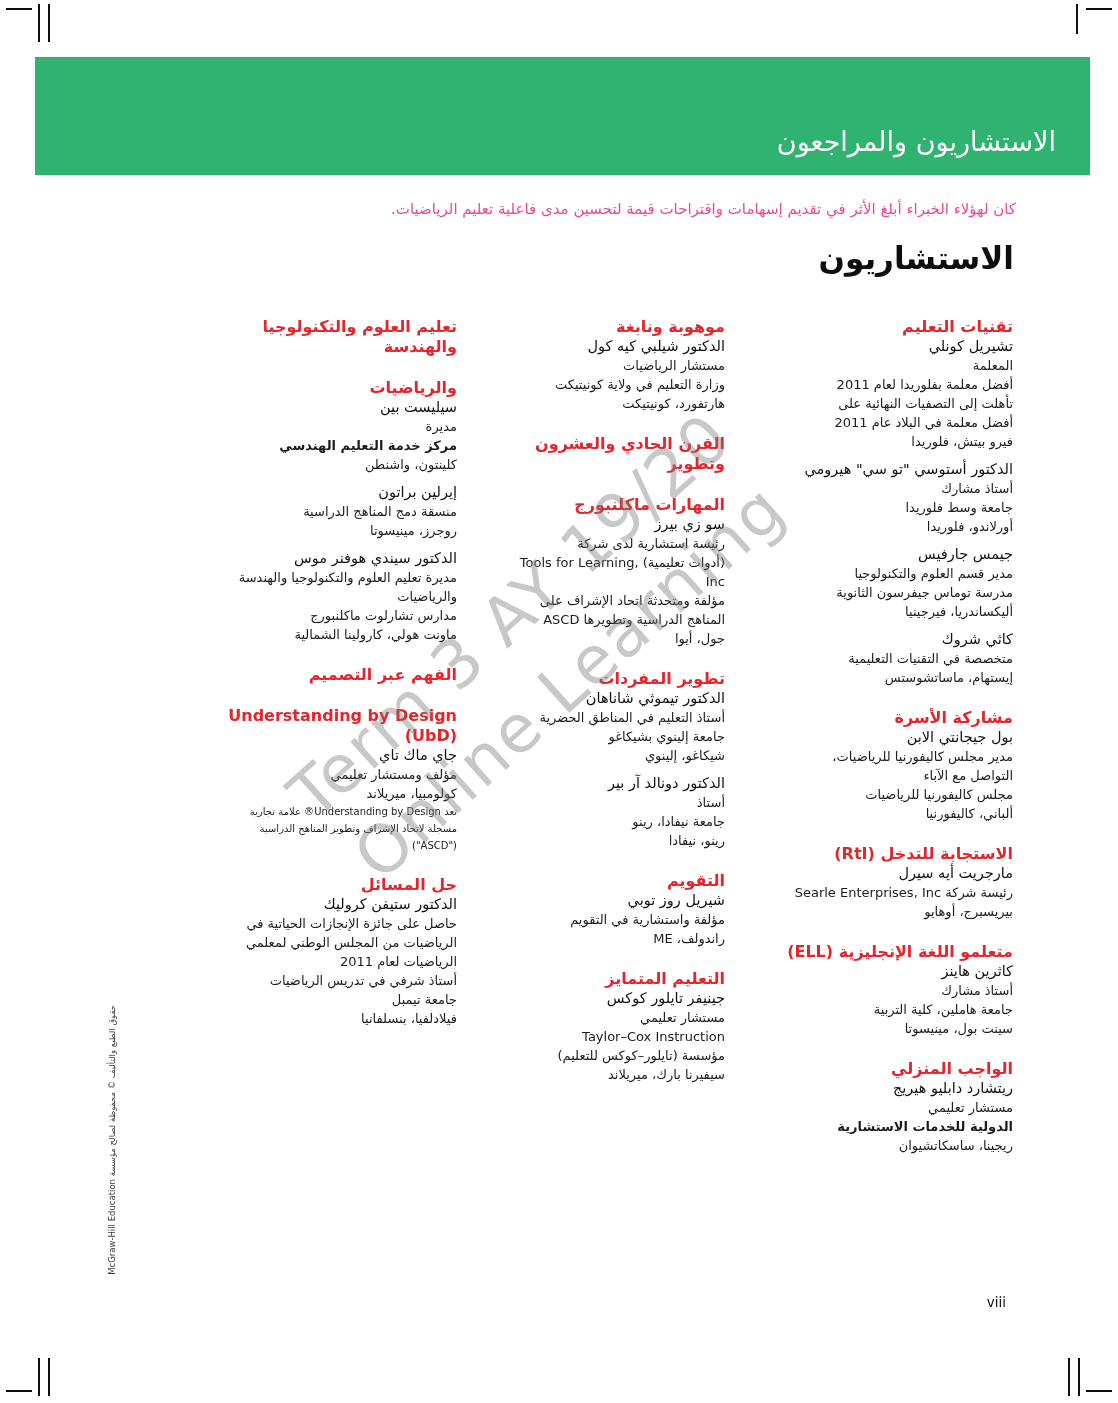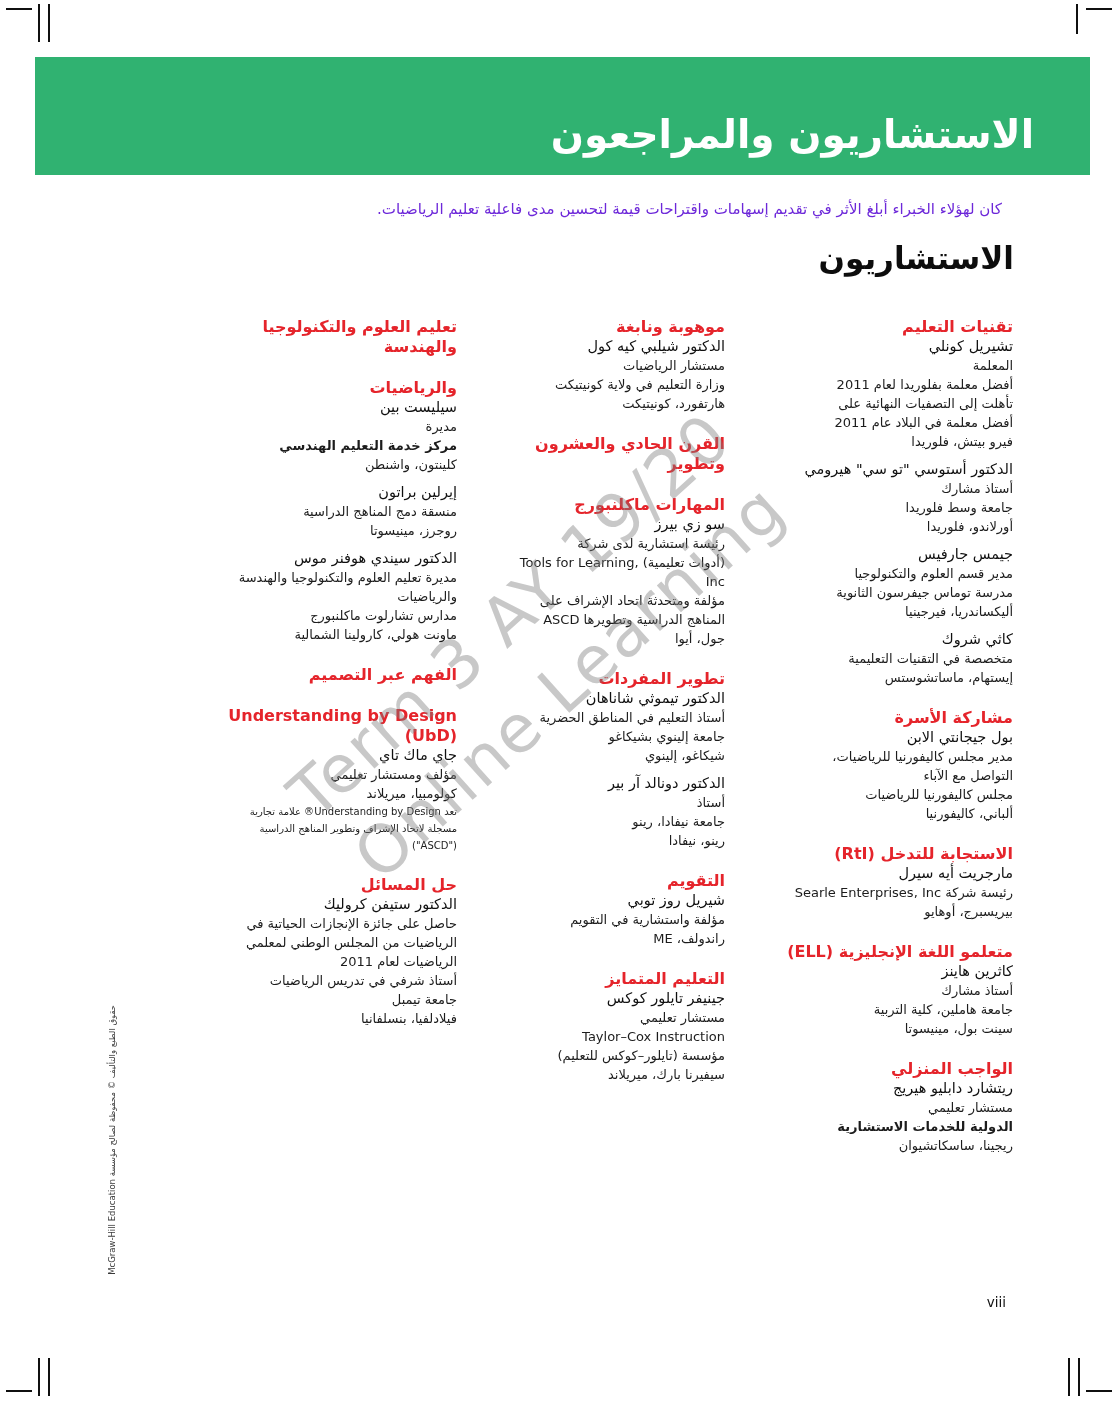--- a/index.html
+++ b/index.html
@@ -11,29 +11,29 @@
     overflow:hidden;
     font-family:"DejaVu Sans",sans-serif;
     color:#161616;
   }
   
   .banner{
     position:absolute;left:35px;top:57px;width:1055px;height:118px;
     background:var(--banner-green,#30b271);
   }
   .banner-title{
-    position:absolute;right:56px;bottom:18px;
-    font-size:39px;font-weight:bold;color:#ffffff;
+    position:absolute;right:34px;bottom:18px;
+    font-size:27px;font-weight:normal;color:#ffffff;
     direction:rtl;white-space:nowrap;
   }
   
   .intro{
-    position:absolute;top:197px;right:116px;width:650px;
+    position:absolute;top:197px;right:102px;width:650px;
     direction:rtl;text-align:right;
-    font-size:15px;line-height:24px;color:#6d28d9;
+    font-size:15px;line-height:24px;color:#ec4899;
   }
   .consultants-title{
     position:absolute;top:240px;right:104px;
     direction:rtl;font-size:31px;font-weight:bold;color:#0d0d0d;
     white-space:nowrap;
   }
   
   .columns{
     position:absolute;top:296px;right:105px;left:205px;
     display:flex;justify-content:space-between;

